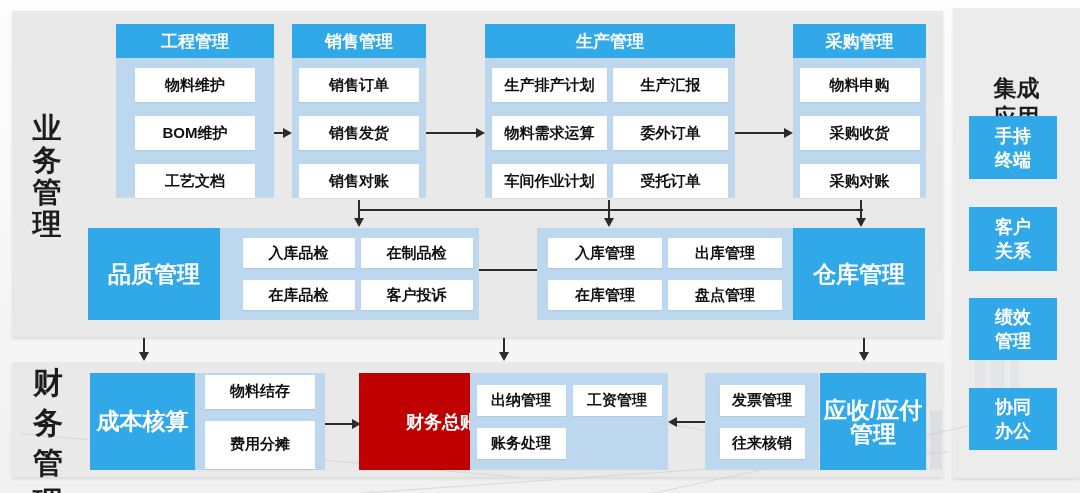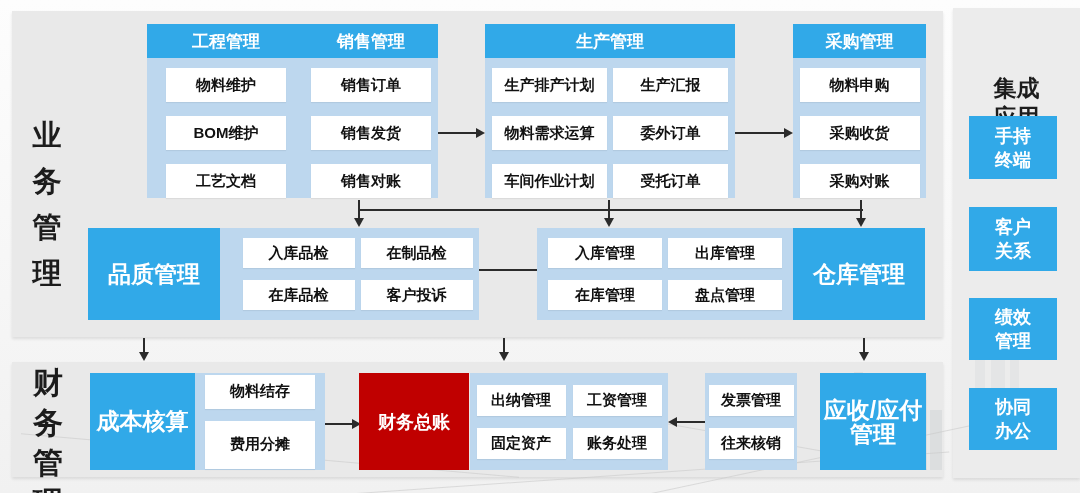--- a/index.html
+++ b/index.html
@@ -7,37 +7,37 @@
   #stage{position:relative;width:1080px;height:493px;overflow:hidden;
          background:linear-gradient(180deg,#fdfdfd 0%,#f6f6f6 60%,#f1f1f1 100%);}
   
   .panel{position:absolute;background:#e9e9e9;box-shadow:0 2px 3px rgba(0,0,0,0.10);z-index:1;}
   #panel-business{left:12px;top:11px;width:931px;height:326px;}
   #panel-finance{left:12px;top:362px;width:931px;height:115px;}
   #panel-side{left:953px;top:8px;width:127px;height:470px;background:#ececec;}
   
   .vlabel{position:absolute;color:#1c1c1c;font-weight:700;word-break:break-all;
           text-align:center;z-index:4;}
-  #label-business{left:31px;top:112px;width:32px;font-size:29px;line-height:46px;}
+  #label-business{left:31px;top:112px;width:32px;font-size:29px;line-height:32px;}
   #label-finance{left:33px;top:363px;width:28px;font-size:30px;line-height:40px;}
   
   .group{position:absolute;top:24px;display:flex;flex-direction:column;z-index:3;}
   .group-header{height:34px;background:#31a9e8;color:#fff;font-size:17px;font-weight:700;
                 display:flex;align-items:center;justify-content:center;}
   .group-body{background:#bdd7ee;flex:1;display:flex;flex-direction:column;
               align-items:center;padding-top:10px;gap:14px;height:142px;box-sizing:border-box;}
   .mod{background:#fff;height:34px;display:flex;align-items:center;justify-content:center;
        font-size:15px;font-weight:600;color:#111;box-shadow:0 1px 1px rgba(0,0,0,0.06);}
   .group .mod{width:120px;}
   #group-production .row{display:flex;gap:6px;}
   #group-production .mod{width:115px;}
   
   .feature{position:absolute;background:#31a9e8;color:#fff;font-size:23px;font-weight:700;
            display:flex;align-items:center;justify-content:center;text-align:center;z-index:3;}
-  .feature.red{background:#c00000;font-size:18px;}
+  .feature.red{background:#c00000;font-size:18px;padding-left:28px;}
   
   .itembox{position:absolute;background:#bdd7ee;display:grid;z-index:3;
            align-content:center;justify-content:center;}
   .itembox .mod{height:30px;}
   
   .hline,.vline{position:absolute;background:#2b2b2b;z-index:2;}
   .hline{height:2px;} .vline{width:2px;}
   .tri{position:absolute;width:0;height:0;z-index:2;}
   .tri-r{border-top:5px solid transparent;border-bottom:5px solid transparent;border-left:9px solid #2b2b2b;}
   .tri-l{border-top:5px solid transparent;border-bottom:5px solid transparent;border-right:9px solid #2b2b2b;}
@@ -73,30 +73,30 @@
   <div class="wm" style="left:991px;top:325px;width:14px;height:85px;opacity:0.10;"></div>
   <div class="wm" style="left:1010px;top:350px;width:9px;height:60px;opacity:0.10;"></div>
   <div class="wm-line" style="left:20px;top:455px;width:500px;transform:rotate(5deg);"></div>
   <div class="wm-line" style="left:250px;top:476px;width:700px;transform:rotate(-4deg);"></div>
   <div class="wm-line" style="left:480px;top:430px;width:450px;transform:rotate(10deg);"></div>
   <div class="wm-line" style="left:640px;top:455px;width:380px;transform:rotate(-12deg);"></div>
 
   <div class="vlabel" id="label-business">业务管理</div>
   <div class="vlabel" id="label-finance">财务管理</div>
 
-  <div class="group" id="group-engineering" style="left:104px;width:158px;padding-left:43px;">
+  <div class="group" id="group-engineering" style="left:73px;width:158px;padding-left:43px;">
     <div class="group-header">工程管理</div>
     <div class="group-body">
       <div class="mod">物料维护</div>
       <div class="mod">BOM维护</div>
       <div class="mod">工艺文档</div>
     </div>
   </div>
 
-  <div class="group" id="group-sales" style="left:292px;width:134px;margin-left:12px;">
+  <div class="group" id="group-sales" style="left:292px;width:134px;">
     <div class="group-header">销售管理</div>
     <div class="group-body">
       <div class="mod">销售订单</div>
       <div class="mod">销售发货</div>
       <div class="mod">销售对账</div>
     </div>
   </div>
 
   <div class="group" id="group-production" style="left:485px;width:250px;text-align:center;">
     <div class="group-header">生产管理</div>
@@ -176,28 +176,27 @@
   </div>
 
   <div class="hline" style="left:325px;top:423px;width:27px;"></div>
   <div class="tri tri-r" style="left:352px;top:419px;"></div>
 
   <div class="feature red" style="left:359px;top:373px;width:110px;height:97px;">财务总账</div>
 
   <div class="itembox" style="left:470px;top:373px;width:198px;height:97px;grid-template-columns:89px 89px;gap:12px 7px;">
     <div class="mod" style="height:31px;">出纳管理</div>
     <div class="mod" style="height:31px;">工资管理</div>
-    <div class="mod" style="height:31px;">固定资产</div>
     <div class="mod" style="height:31px;">账务处理</div>
   </div>
 
   <div class="tri tri-l" style="left:668px;top:417px;"></div>
   <div class="hline" style="left:677px;top:421px;width:30px;"></div>
 
-  <div class="itembox" style="left:705px;top:373px;width:92px;height:97px;grid-template-columns:85px;gap:12px;">
+  <div class="itembox" style="left:705px;top:373px;width:114px;height:97px;grid-template-columns:85px;gap:12px;">
     <div class="mod" style="height:31px;">发票管理</div>
     <div class="mod" style="height:31px;">往来核销</div>
   </div>
 
   <div class="feature two-line" style="left:820px;top:373px;width:106px;height:97px;line-height:24px;">应收/应付
 管理</div>
 
   <div id="side-title" class="two-line">集成
 应用</div>
   <div class="side-box two-line" style="top:116px;height:63px;">手持

